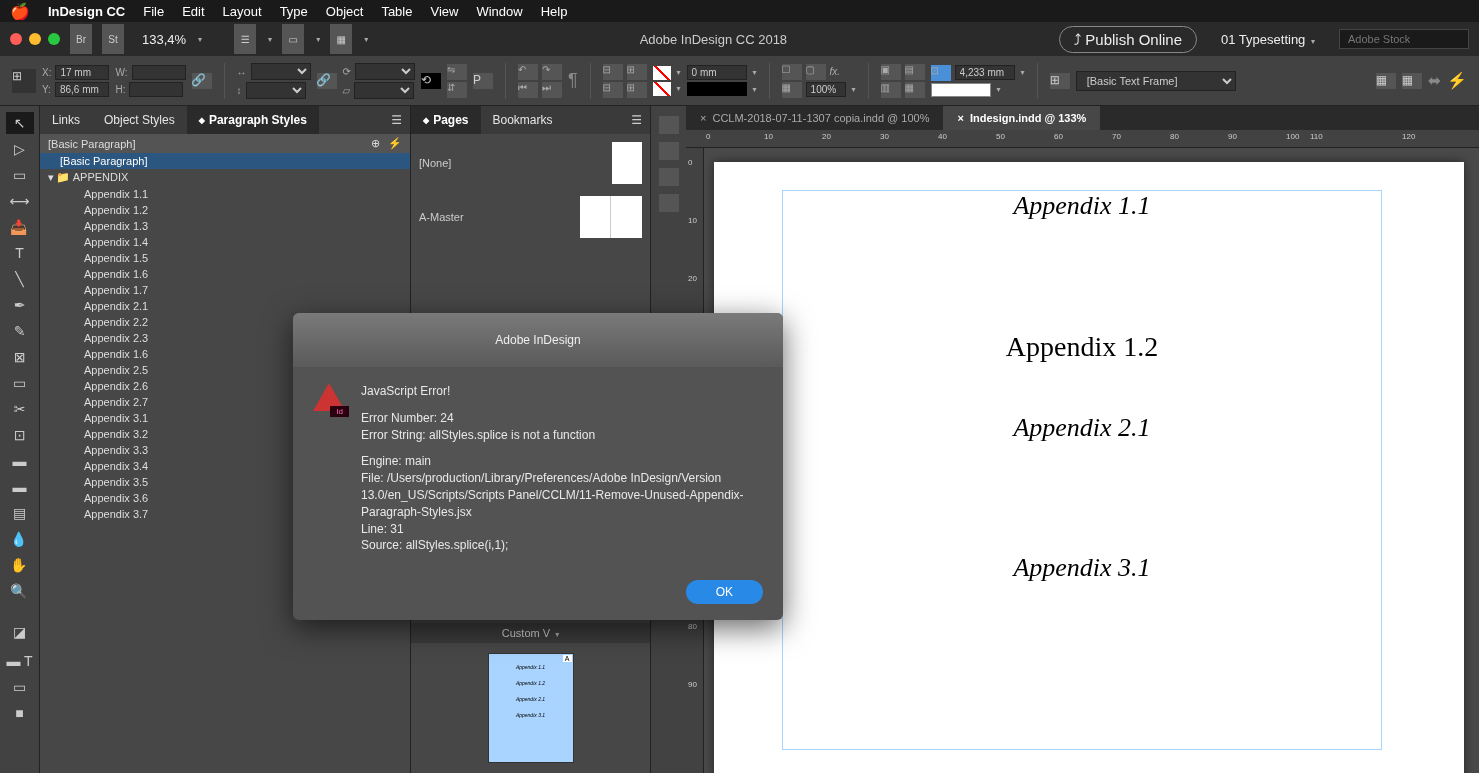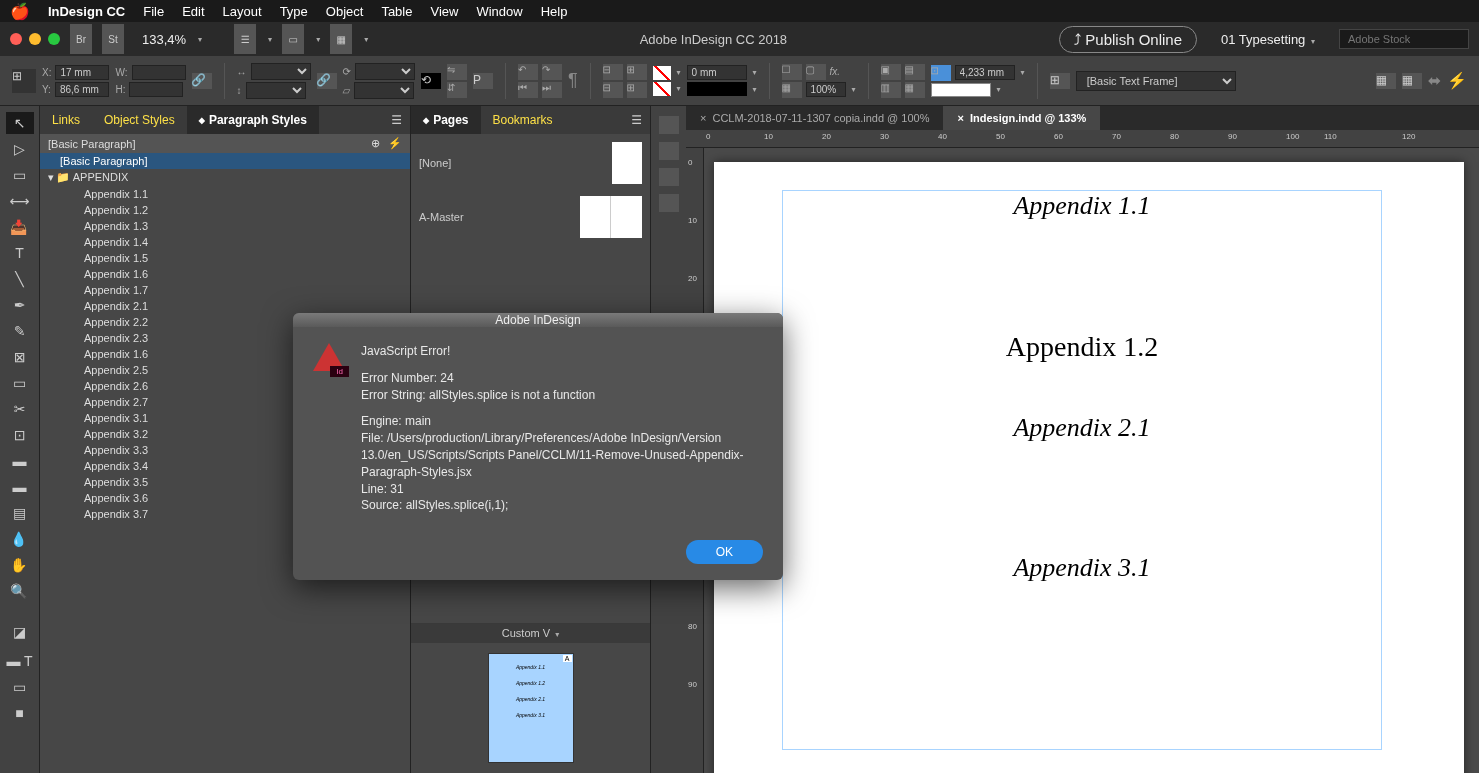--- a/index.html
+++ b/index.html
@@ -36,21 +36,21 @@
 .basic-frame-dd { background: #333; border: 1px solid #222; color: #ccc; padding: 2px 6px; width: 160px; font-size: 11px; }
 
 
 .main { display: flex; height: calc(773px - 22px - 34px - 50px); }
 .toolbox { width: 40px; background: #424242; display: flex; flex-direction: column; align-items: center; gap: 4px; padding: 6px 0; border-right: 1px solid #222;}
 .tool { width: 28px; height: 22px; display: flex; align-items: center; justify-content: center; color: #ccc; font-size: 14px; }
 .tool.sel { background: #1a1a1a; }
 
 .panel-col { width: 370px; background: #474747; display: flex; flex-direction: column; }
 .panel-tabs { display: flex; background: #3a3a3a; height: 28px; align-items: center; }
-.panel-tab { padding: 0 12px; color: #fde047; height: 100%; display: flex; align-items: center; font-size: 12px; }
+.panel-tab { padding: 0 12px; color: #e5e5e5; height: 100%; display: flex; align-items: center; font-size: 12px; }
 .panel-tab.active { background: #2a2a2a; color: #fff; font-weight: bold; }
 .panel-tab.active::before { content: "◆ "; font-size: 8px; margin-right: 4px; }
 .panel-header-row { background: #545454; padding: 3px 8px; display: flex; align-items: center; font-size: 11px; color: #ddd; }
 .pstyle-list { flex: 1; overflow: auto; }
 .pstyle-item { padding: 2px 8px 2px 20px; font-size: 11px; color: #ddd; }
 .pstyle-item.sel { background: #2a567f; color: #fff; }
 .pstyle-item.folder { padding-left: 8px; }
 .pstyle-item.child { padding-left: 44px; }
 
 .pages-col { width: 240px; background: #474747; border-left: 1px solid #222; display: flex; flex-direction: column; }
@@ -80,21 +80,21 @@
 .page { position: absolute; top: 14px; left: 10px; width: 750px; height: 620px; background: #fff; box-shadow: 0 0 10px rgba(0,0,0,0.5); }
 .text-frame { position: absolute; top: 28px; left: 68px; width: 600px; height: 560px; border: 1px solid #a8d4ff; padding: 0; }
 .doc-text { font-family: "Palatino", Georgia, serif; font-style: italic; font-size: 26px; color: #000; text-align: center; }
 .doc-text.h2 { font-style: normal; font-weight: normal; font-size: 28px; }
 .doc-text.sp { margin-top: 110px; }
 .doc-text.sp2 { margin-top: 50px; }
 
 
 .dialog-overlay { position: absolute; top: 0; left: 0; width: 100%; height: 100%; display: flex; align-items: flex-start; justify-content: flex-start; pointer-events: none; }
 .dialog { position: absolute; top: 313px; left: 293px; width: 490px; background: #535353; border-radius: 6px; box-shadow: 0 8px 30px rgba(0,0,0,0.6); pointer-events: auto; }
-.dialog-title { background: linear-gradient(#7a7a7a, #5a5a5a); color: #eee; text-align: center; padding: 0; font-size: 12px; border-radius: 6px 6px 0 0; }
+.dialog-title { background: linear-gradient(#7a7a7a, #5a5a5a); color: #eee; text-align: center; padding: 20px; font-size: 12px; border-radius: 6px 6px 0 0; }
 .dialog-body { display: flex; padding: 16px 20px; gap: 16px; }
 .dialog-icon { width: 32px; height: 32px; position: relative; }
 .dialog-icon .tri { width: 0; height: 0; border-left: 16px solid transparent; border-right: 16px solid transparent; border-bottom: 28px solid #cc3333; }
 .dialog-icon .id { position: absolute; bottom: -2px; right: -4px; background: #2a0010; color: #ff69b4; font-size: 8px; padding: 1px 6px; }
 .dialog-text { color: #e8e8e8; font-size: 12px; line-height: 1.4; flex: 1; }
 .dialog-text p { margin-bottom: 10px; }
 .dialog-buttons { display: flex; justify-content: flex-end; padding: 0 20px 16px; }
 .ok-btn { background: #288ae6; color: #fff; border: none; border-radius: 14px; padding: 5px 30px; font-size: 12px; }
 
 .chev { font-size: 8px; color: #aaa; margin-left: 2px;}
@@ -409,21 +409,21 @@
         <span class="tick" style="left: 78px;">10</span>
         <span class="tick" style="left: 136px;">20</span>
         <span class="tick" style="left: 194px;">30</span>
         <span class="tick" style="left: 252px;">40</span>
         <span class="tick" style="left: 310px;">50</span>
         <span class="tick" style="left: 368px;">60</span>
         <span class="tick" style="left: 426px;">70</span>
         <span class="tick" style="left: 484px;">80</span>
         <span class="tick" style="left: 542px;">90</span>
         <span class="tick" style="left: 600px;">100</span>
-        <span class="tick" style="left: 638px;">110</span>
+        <span class="tick" style="left: 624px;">110</span>
         <span class="tick" style="left: 716px;">120</span>
       </div>
     <div class="canvas-wrap">
       <div class="ruler-v" id="ruler-v">
           <span class="tick" style="top: 10px;">0</span>
           <span class="tick" style="top: 68px;">10</span>
           <span class="tick" style="top: 126px;">20</span>
           <span class="tick" style="top: 184px;">30</span>
           <span class="tick" style="top: 242px;">40</span>
           <span class="tick" style="top: 300px;">50</span>

